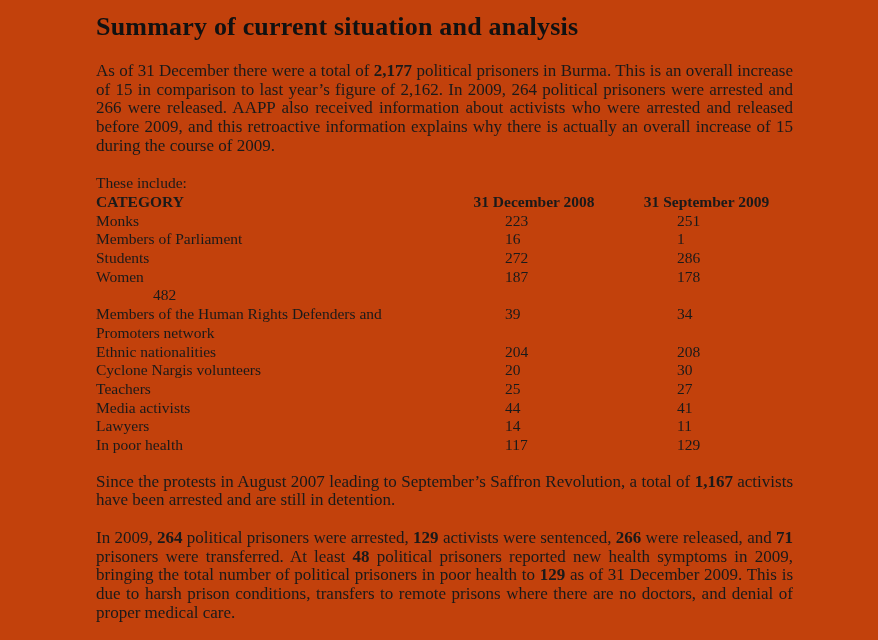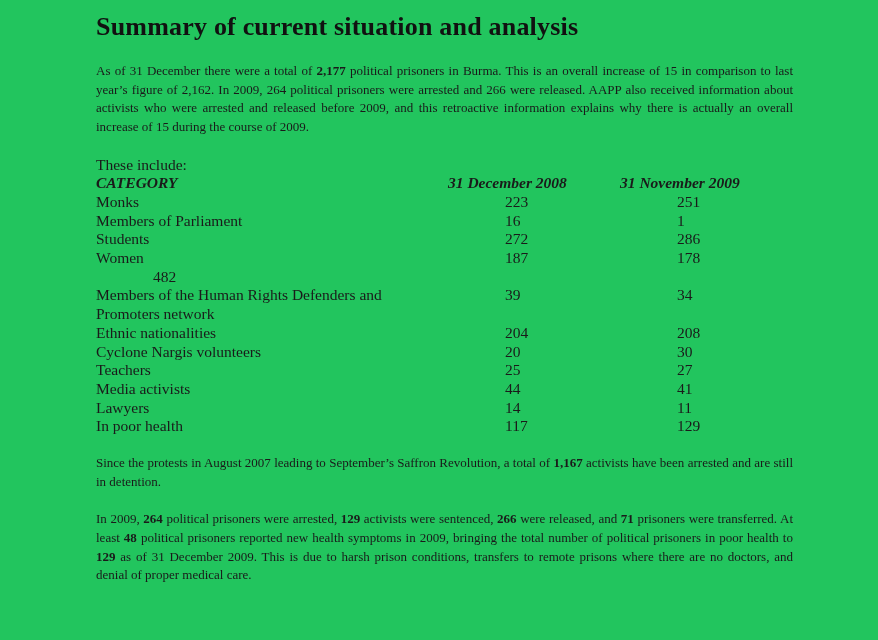--- a/index.html
+++ b/index.html
@@ -5,75 +5,75 @@
   * { box-sizing: border-box; }
   html, body { margin: 0; padding: 0; }
   body {
     width: 878px; height: 640px;
     background: #ffffff;
     overflow: hidden;
   }
   .page {
     position: relative;
     width: 878px; height: 640px;
-    background: #22c55e;
+    background: #c2410c;
     font-family: "Liberation Serif", "DejaVu Serif", serif;
     color: #1a1a1a;
   }
   .content {
     position: absolute;
     left: 96px; top: 12px;
     width: 697px;
   }
   .title {
     font-size: 26px;
     font-weight: bold;
     line-height: 30px;
     letter-spacing: 0.2px;
     margin: 0 0 20px 0;
     color: #111111;
   }
   .body-text {
-    font-size: 13px;
+    font-size: 17px;
     line-height: 18.7px;
     text-align: justify;
     margin: 0 0 18.7px 0;
   }
   .body-text b { font-weight: bold; }
   .category-table {
     font-size: 15.5px;
     line-height: 18.7px;
     margin: 8px 0 18px 0;
   }
   .t-row {
     display: grid;
     grid-template-columns: 352px 172px 173px;
     align-items: start;
   }
   .t-cat { white-space: pre-line; }
   .t-val { padding-left: 57px; }
-  .t-head { font-weight: bold; font-style: italic; }
-  .t-head .t-col { padding-left: 0; }
+  .t-head { font-weight: bold; }
+  .t-head .t-col { padding-left: 0; text-align: center; }
 </style>
 </head>
 <body>
 
 <div class="page">
   <div class="content">
 
     <h1 class="title">Summary of current situation and analysis</h1>
 
     <p class="body-text"><span>As of 31 December there were a total of </span><b>2,177</b><span> political prisoners in Burma.  This is an overall increase of 15 in comparison to last year’s figure of 2,162.  In 2009, 264 political prisoners were arrested and 266 were released.  AAPP also received information about activists who were arrested and released before 2009, and this retroactive information explains why there is actually an overall increase of 15 during the course of 2009.</span></p>
 
     <div class="category-table">
       <div class="t-intro">These include:</div>
       <div class="t-row t-head">
         <div class="t-cat">CATEGORY</div>
         <div class="t-col">31 December 2008</div>
-        <div class="t-col">31 November 2009</div>
+        <div class="t-col">31 September 2009</div>
       </div>
       <div>
 
           <div class="t-row">
             <div class="t-cat">Monks</div>
             <div class="t-col t-val">223</div>
             <div class="t-col t-val">251</div>
           </div>
 
           <div class="t-row">

